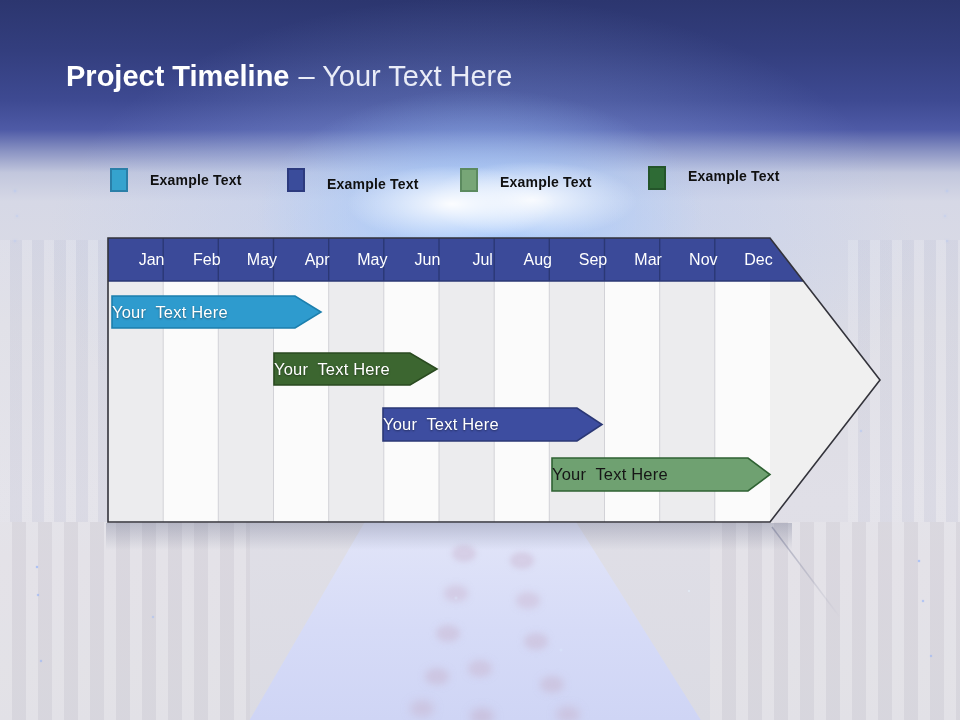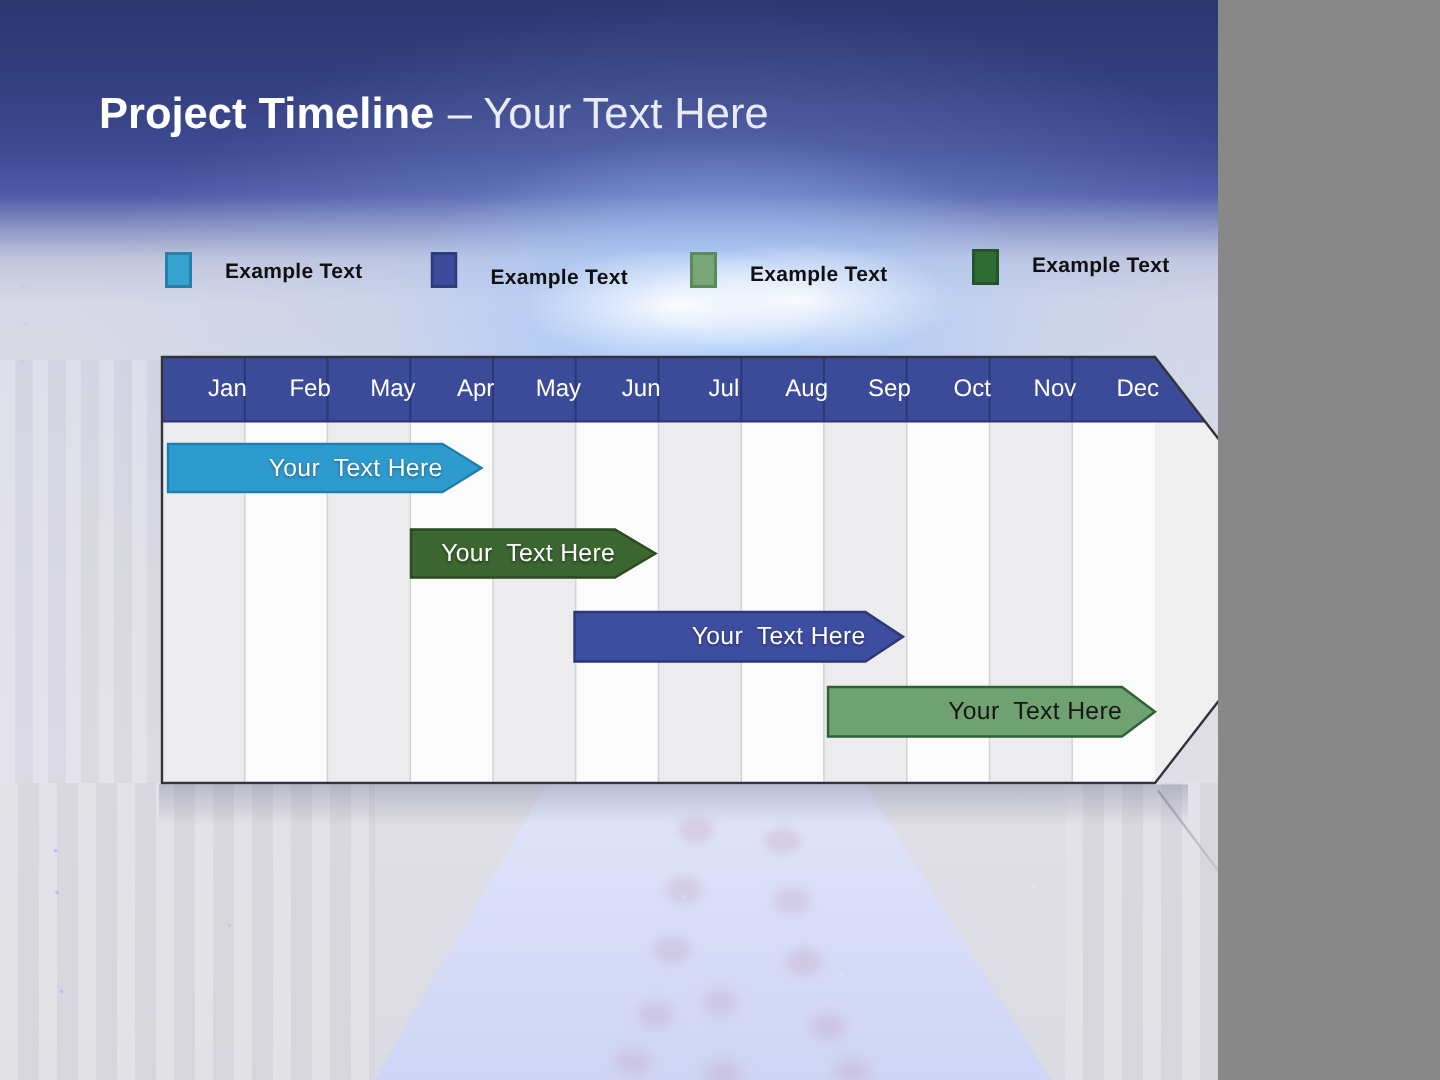--- a/index.html
+++ b/index.html
@@ -1,17 +1,17 @@
 <!DOCTYPE html>
 <html><head>
 <meta charset="utf-8">
 <style>
   html,body{margin:0;padding:0;background:#888;}
   .slide{
-    position:relative; width:812px; height:720px; overflow:hidden;
+    position:relative; width:960px; height:720px; overflow:hidden;
     font-family:"Liberation Sans", sans-serif;
     background:
       radial-gradient(150px 55px at 452px 204px, rgba(255,255,255,.95), rgba(255,255,255,0) 70%),
       radial-gradient(150px 55px at 532px 200px, rgba(255,255,255,.90), rgba(255,255,255,0) 70%),
       radial-gradient(310px 175px at 480px 215px, rgba(158,199,255,.80), rgba(158,199,255,0) 72%),
       radial-gradient(580px 340px at 480px 252px, rgba(168,196,250,.48), rgba(168,196,250,0) 75%),
       linear-gradient(180deg,#2C366F 0%,#333E7E 7%,#3E4A92 14%,#4E5AA6 18%,#8A93C3 21%,#C2C7DD 24%,#D6D8E6 28%,#DCDCE4 45%,#E0DFE7 70%,#DBDBE3 100%);
   }
   
   .floor{
@@ -57,21 +57,21 @@
   .legend-item .sw{display:block;}
   .legend-label{font-size:14px; font-weight:700; color:#101010; margin-left:22px; margin-top:4px; letter-spacing:.2px;}
   .li1{left:110px;} .li2{left:287px;} .li3{left:460px;} .li4{left:648px; top:-2px;}
   .li2 .legend-label{margin-top:8px;} .li3 .legend-label{margin-top:6px;} .li4 .legend-label{margin-top:2px;}
   
   .gantt{position:absolute; left:0; top:0; width:960px; height:720px;}
   
   .months{position:absolute; left:124px; top:238px; width:662px; height:43px; display:flex;}
   .month-cell{flex:1; text-align:center; line-height:43px; font-size:16px; color:#FFFFFF;}
   
-  .bar-label{position:absolute; text-align:right; font-size:16.5px; white-space:pre; letter-spacing:.2px;}
+  .bar-label{position:absolute; text-align:left; font-size:16.5px; white-space:pre; letter-spacing:.2px;}
   .bl-light{color:#FFFFFF; text-shadow:0 1px 2px rgba(0,0,0,.45);}
   .bl-dark{color:#161616;}
   .bl1{left:112px; top:296px; width:183px; line-height:32px;}
   .bl2{left:274px; top:353px; width:136px; line-height:32px;}
   .bl3{left:383px; top:408px; width:194px; line-height:33px;}
   .bl4{left:552px; top:458px; width:196px; line-height:33px;}
 </style>
 </head>
 <body>
 
@@ -174,21 +174,21 @@
   <div class="months">
     <div class="month-cell">Jan</div>
     <div class="month-cell">Feb</div>
     <div class="month-cell">May</div>
     <div class="month-cell">Apr</div>
     <div class="month-cell">May</div>
     <div class="month-cell">Jun</div>
     <div class="month-cell">Jul</div>
     <div class="month-cell">Aug</div>
     <div class="month-cell">Sep</div>
-    <div class="month-cell">Oct</div>
+    <div class="month-cell">Mar</div>
     <div class="month-cell">Nov</div>
     <div class="month-cell">Dec</div>
   </div>
 
   <div class="bar-label bl-light bl1">Your  Text Here</div>
   <div class="bar-label bl-light bl2">Your  Text Here</div>
   <div class="bar-label bl-light bl3">Your  Text Here</div>
   <div class="bar-label bl-dark bl4">Your  Text Here</div>
 
 </div>

